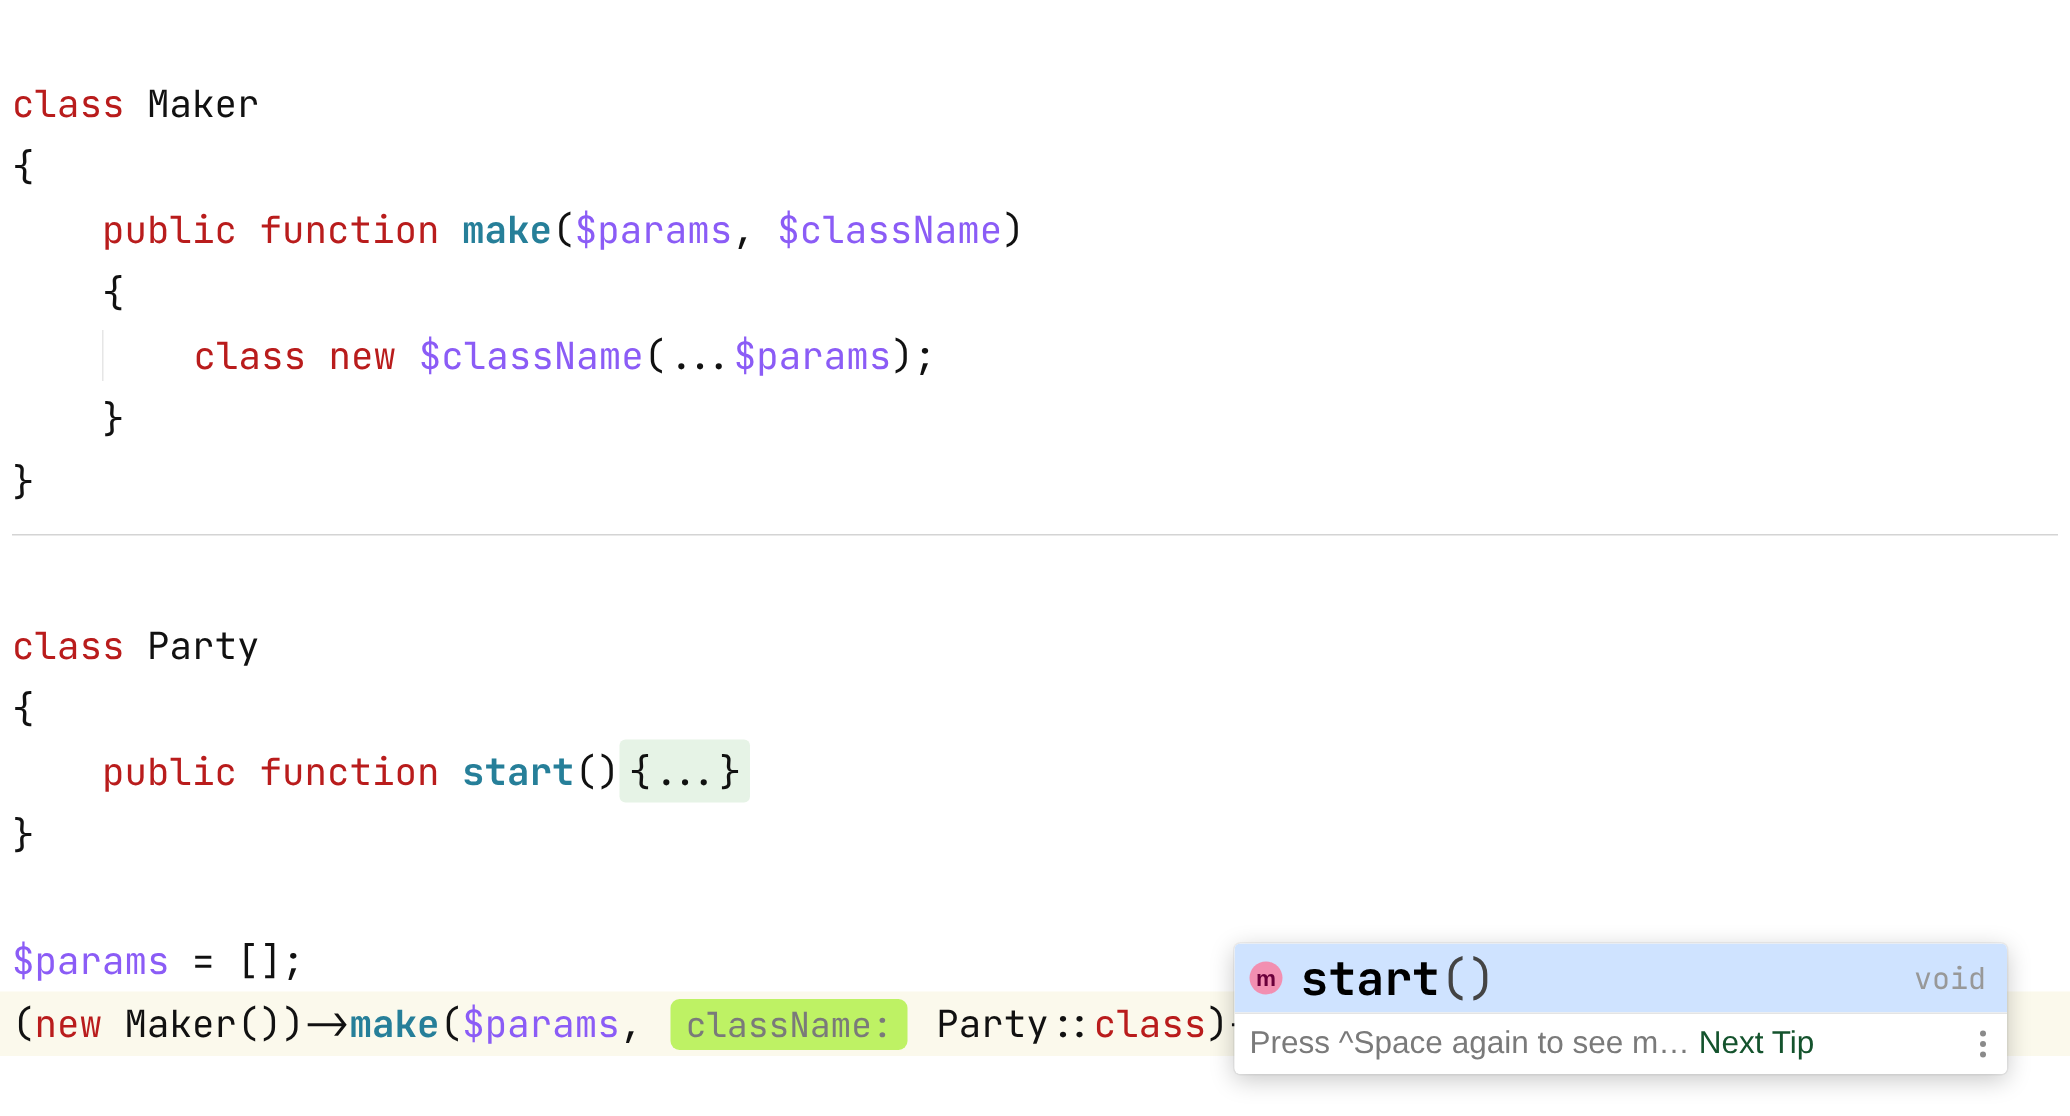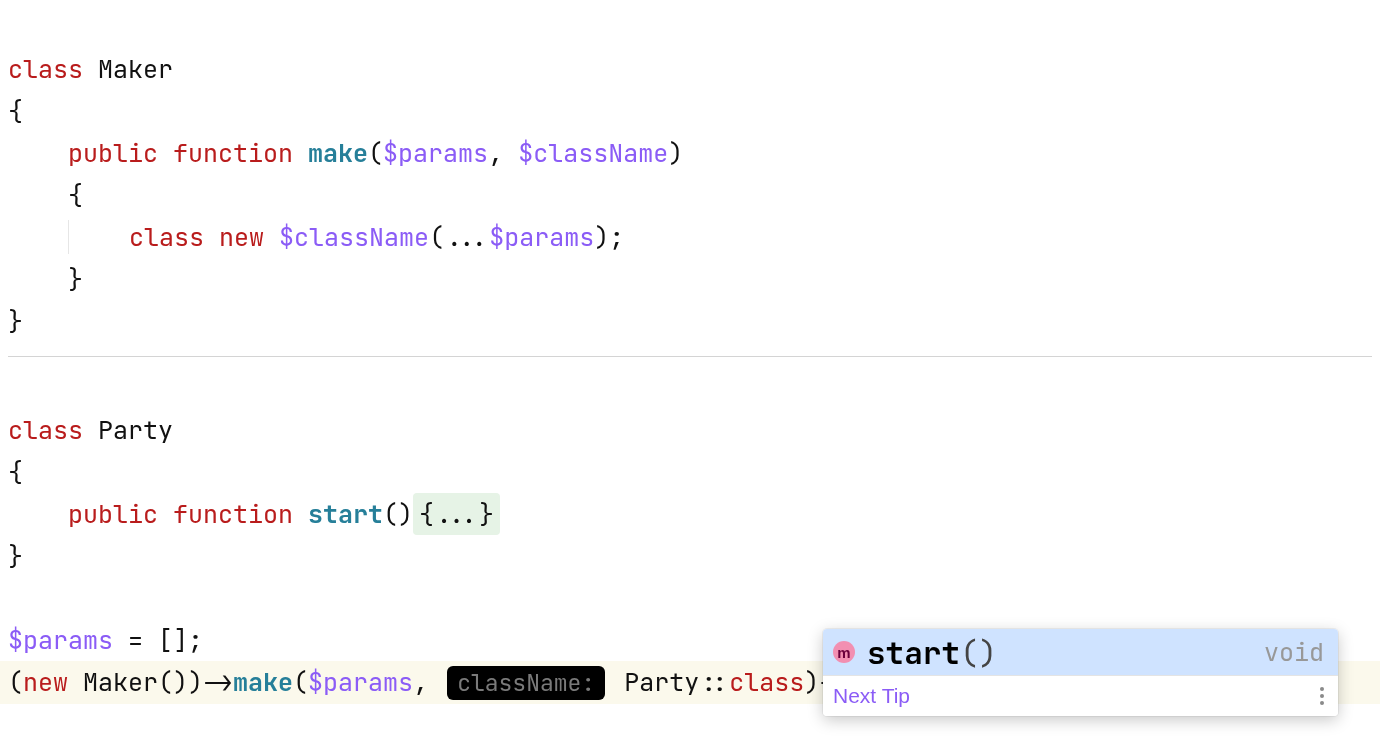--- a/index.html
+++ b/index.html
@@ -39,21 +39,21 @@
   }
   .line-highlight {
     background: #fbf9ec;
     display: block;
     margin-left: -8px;
     margin-right: -8px;
     padding-left: 8px;
     padding-right: 8px;
   }
   .param-hint {
-    background: #000000;
+    background: #bef264;
     border-radius: 6px;
     color: #7a7a7a;
     padding: 2px 10px;
     font-size: 23px;
     margin: 0 4px;
   }
   .caret {
     display: inline-block;
     width: 2px;
     height: 28px;
@@ -105,35 +105,35 @@
     color: #000;
   }
   .popup-name .paren {
     font-weight: 400;
     color: #444;
   }
   .popup-type {
     margin-left: auto;
     color: #989898;
     font-family: "JetBrains Mono", Menlo, Consolas, monospace;
-    font-size: 25px;
+    font-size: 20px;
   }
   .popup-footer {
     display: flex;
     align-items: center;
     height: 40px;
     padding: 0 10px;
     background: #fff;
     border-top: 1px solid #e4e4e4;
     color: #7a7a7a;
     font-size: 21px;
     gap: 6px;
   }
   .popup-footer .link {
-    color: #8b5cf6;
+    color: #14532d;
     cursor: pointer;
   }
   .popup-footer .more {
     margin-left: auto;
     display: flex;
     flex-direction: column;
     gap: 3px;
     cursor: pointer;
     padding: 4px;
   }
@@ -167,20 +167,21 @@
 
 <div class="popup">
   <div class="popup-row">
     <div class="popup-icon">
         <span>m</span>
       </div>
     <div class="popup-name"><span>start</span><span class="paren">()</span></div>
     <div class="popup-type">void</div>
   </div>
   <div class="popup-footer">
+    <span><span>Press </span><span>^Space</span><span> again to see m…</span></span>
       <span class="link">Next Tip</span>
     <div class="more">
       <span></span>
         <span></span>
         <span></span>
     </div>
   </div>
 </div>
 
 </body></html>

